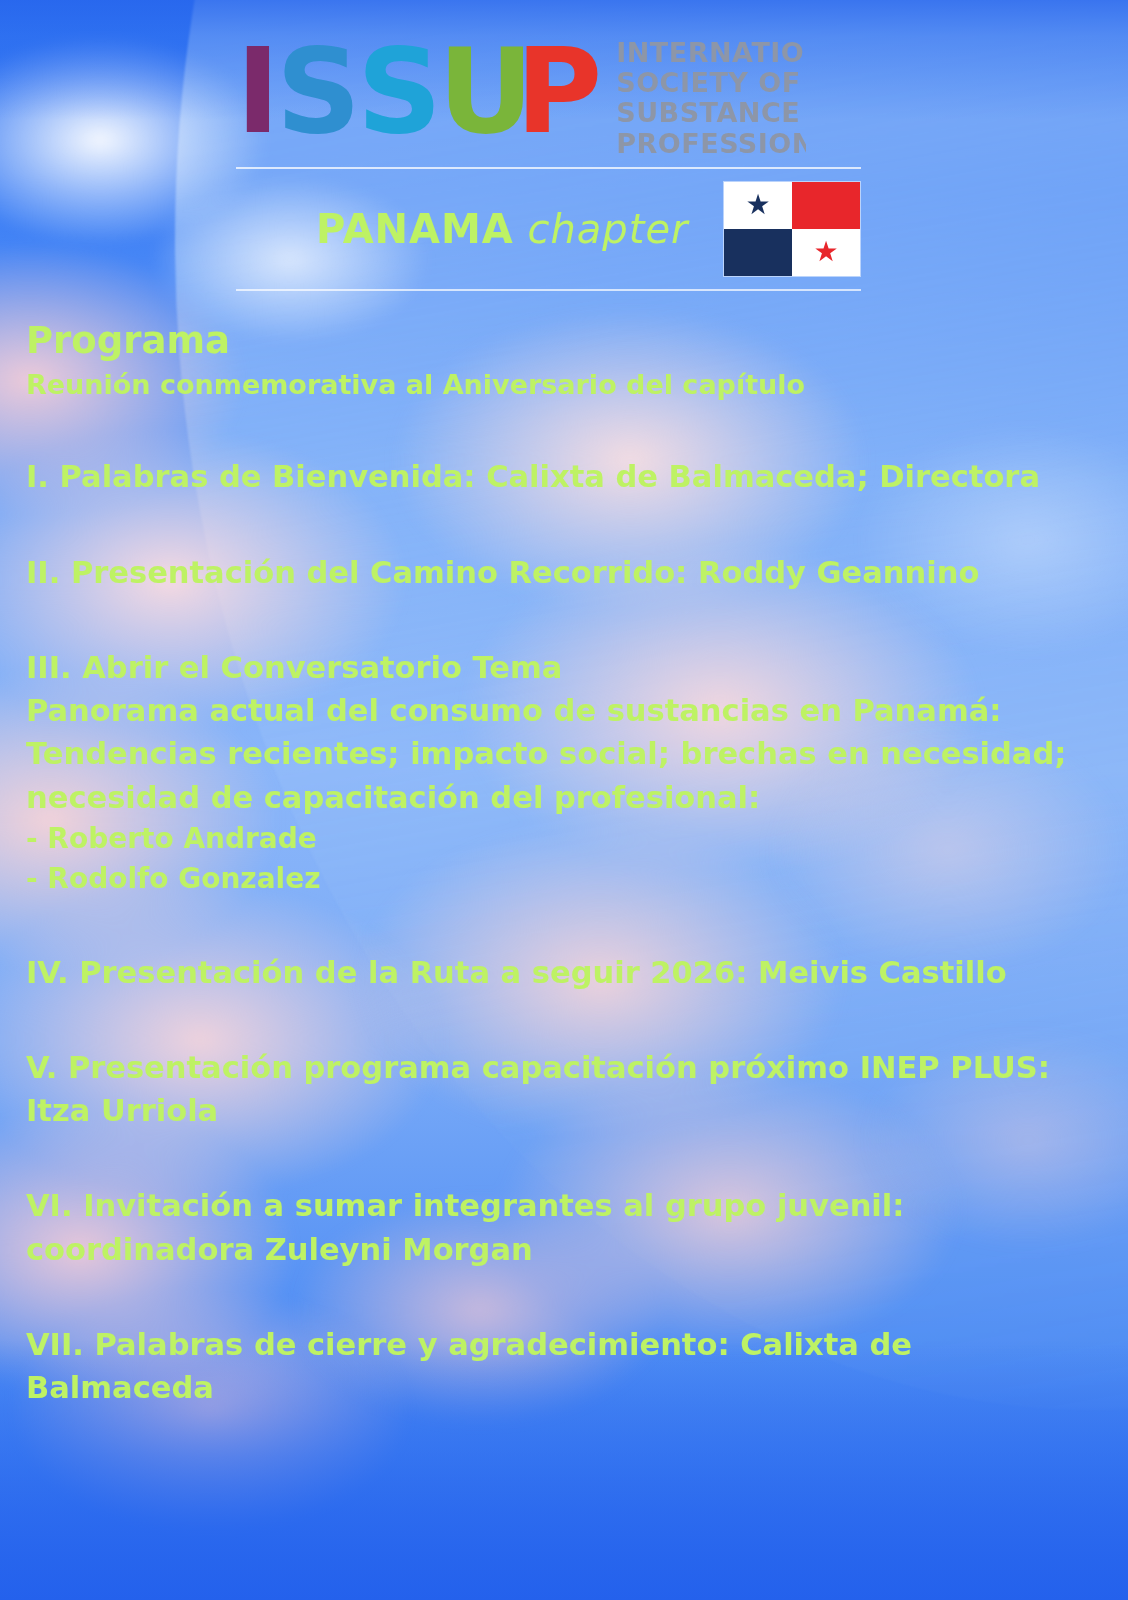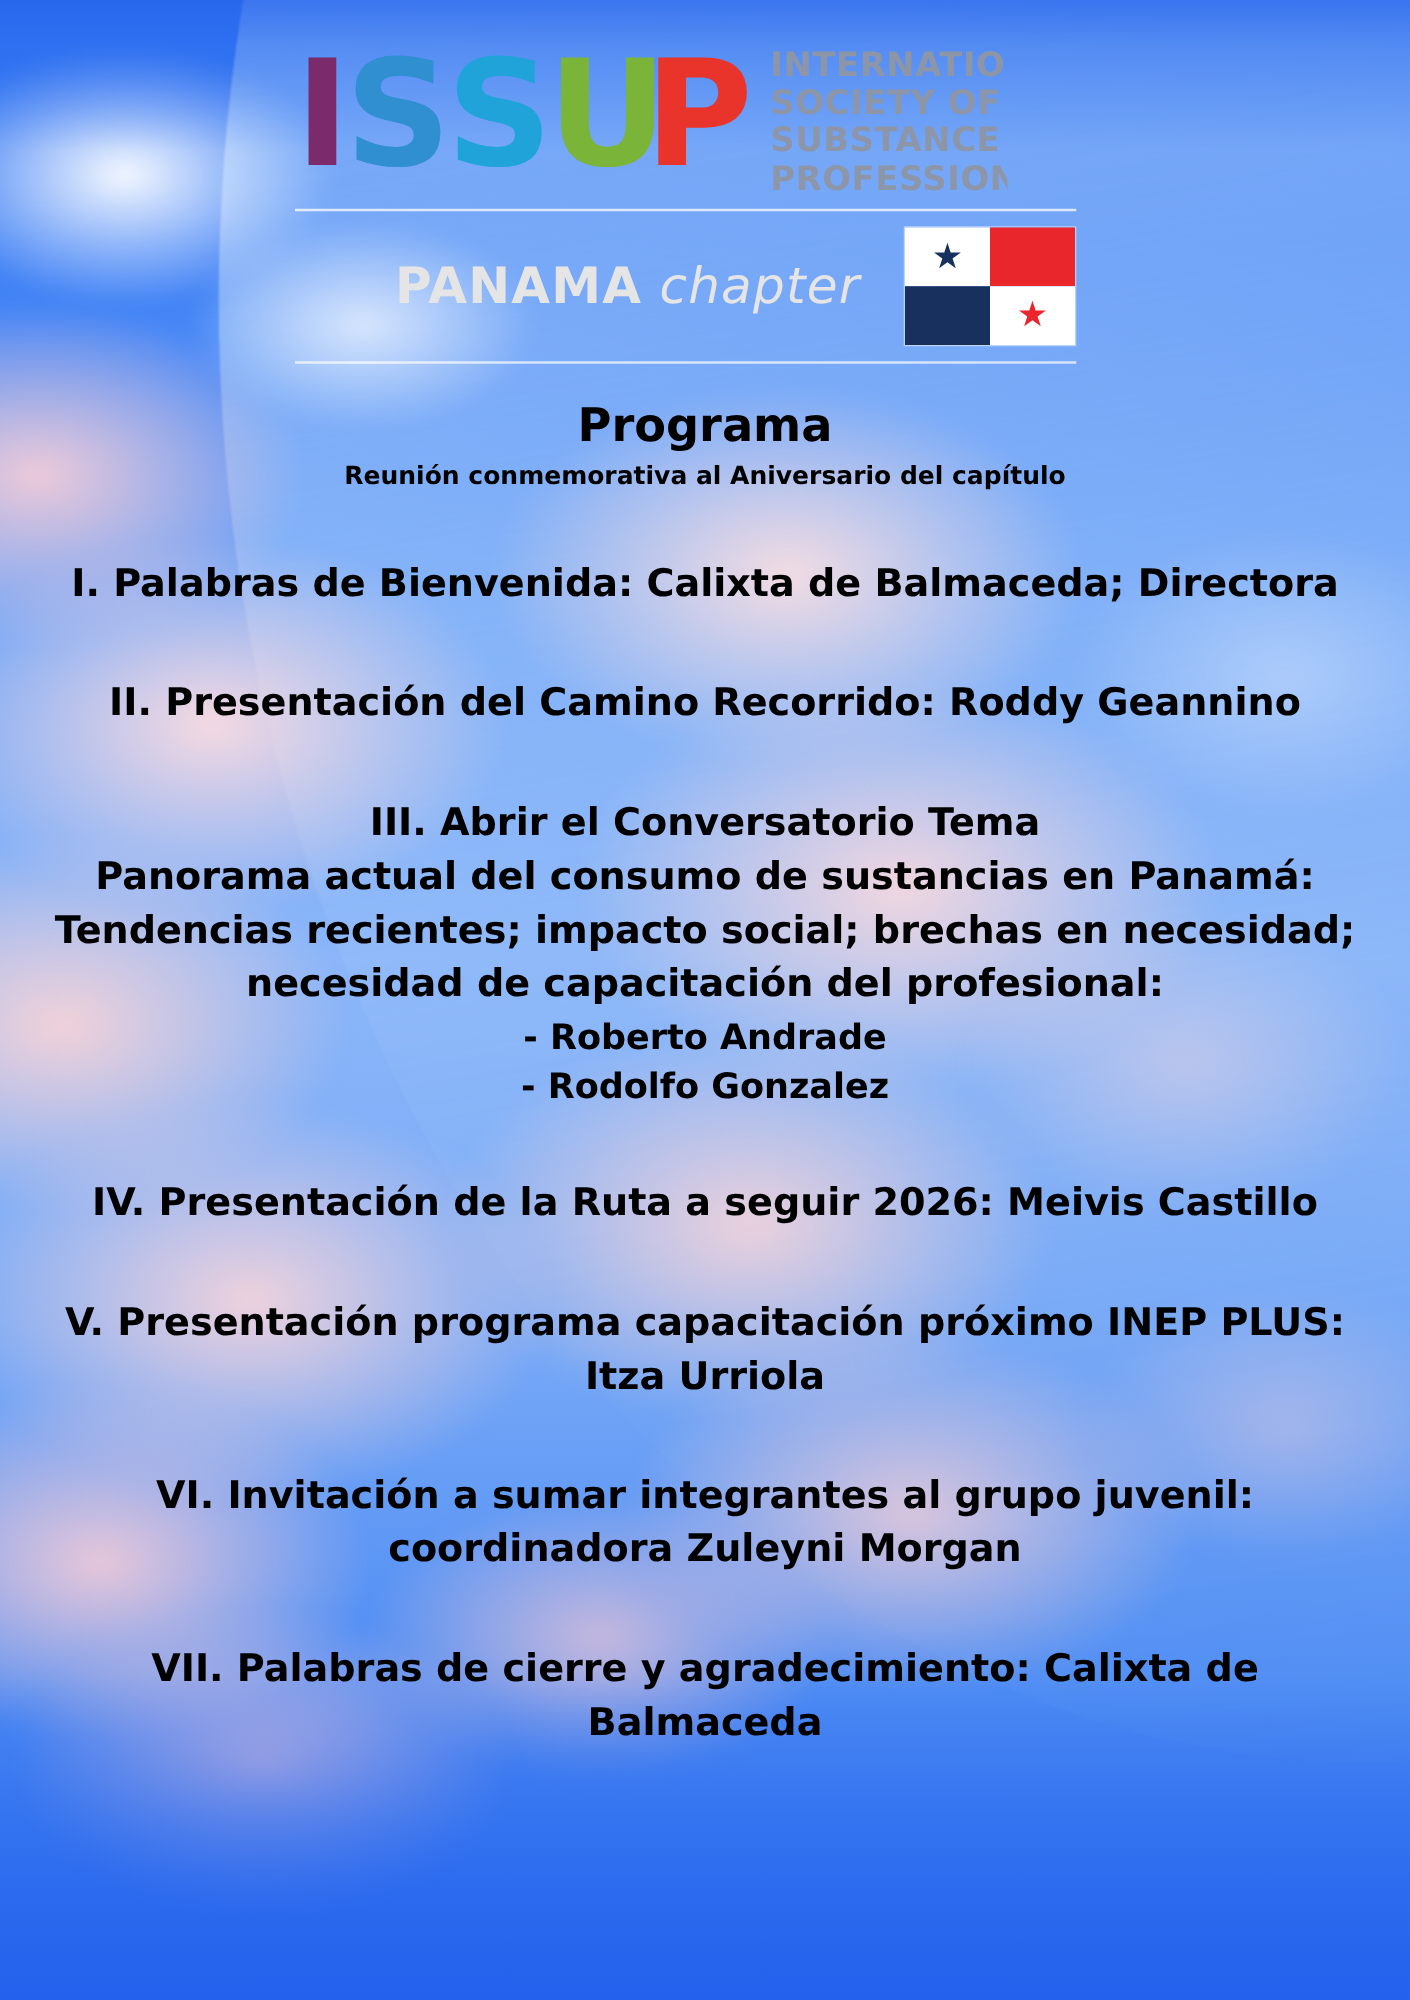--- a/index.html
+++ b/index.html
@@ -139,21 +139,21 @@
   }
   .chapter-row {
     display: flex;
     align-items: center;
     justify-content: space-between;
     margin-top: 12px;
     padding-left: 80px;
   }
   .chapter-text {
     font-size: 40px;
-    color: #e5e5e5;
+    color: #bef264;
     letter-spacing: 1px;
     white-space: nowrap;
   }
   .chapter-text b { font-weight: 700; }
   .chapter-text i { font-style: italic; font-weight: 400; }
   .flag {
     width: 136px;
     height: 94px;
     display: grid;
     grid-template-columns: 1fr 1fr;
@@ -182,31 +182,31 @@
   }
 
   
   .content {
     position: absolute;
     left: 0;
     top: 318px;
     width: 1128px;
     padding: 0 26px;
     box-sizing: border-box;
-    text-align: center;
-    color: #000000;
+    text-align: left;
+    color: #bef264;
   }
   .prog-title {
     font-size: 37px;
     font-weight: 700;
     line-height: 1.22;
     margin: 0;
   }
   .prog-sub {
-    font-size: 20px;
+    font-size: 27px;
     font-weight: 700;
     line-height: 1.34;
     margin: 4px 0 0 0;
   }
   .item {
     font-size: 30.5px;
     font-weight: 700;
     line-height: 1.42;
     margin: 0;
   }

